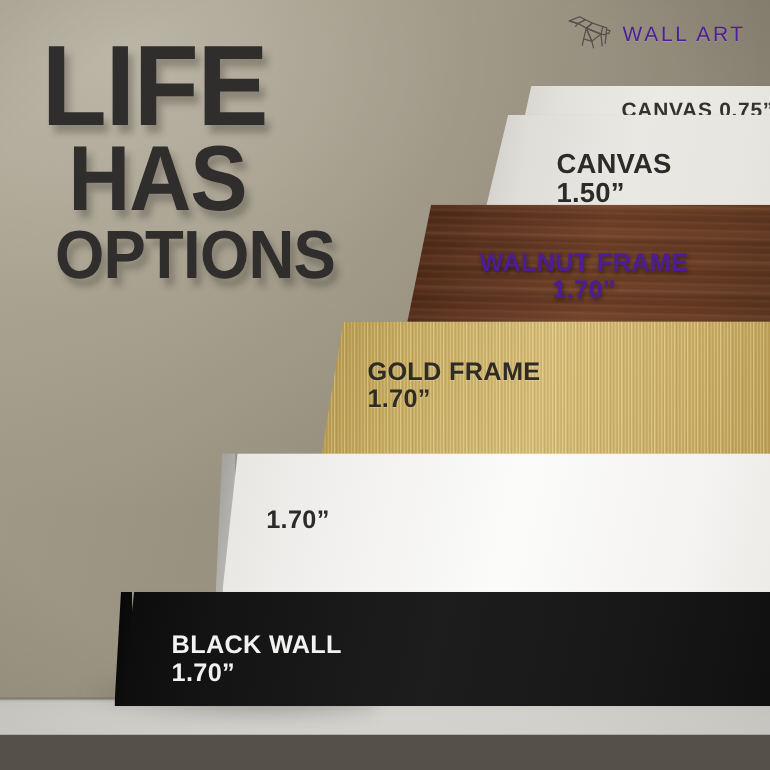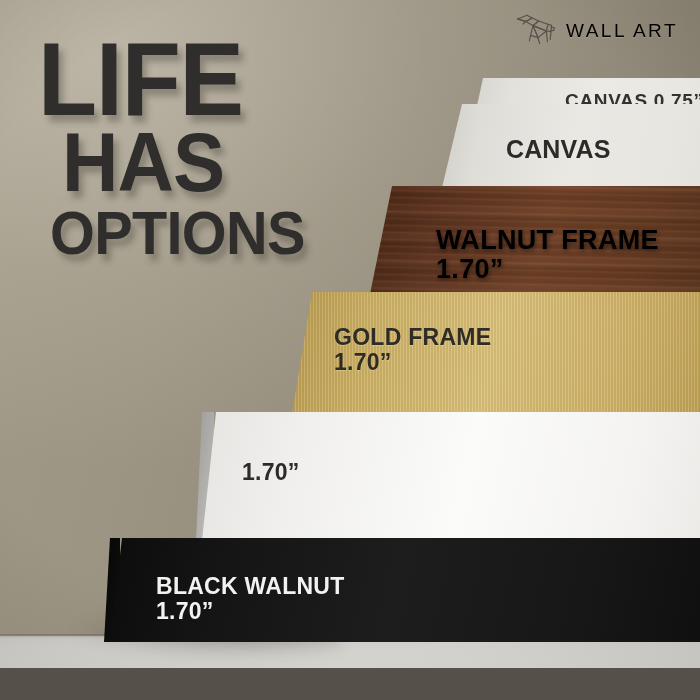--- a/index.html
+++ b/index.html
@@ -88,21 +88,21 @@
     position: absolute;
     right: 22px;
     top: 12px;
     display: flex;
     align-items: center;
     gap: 9px;
     z-index: 30;
   }
   .logo-mark { display: block; }
   .logo-text {
-    color: #000000;
+    color: #4c1d95;
     font-size: 19px;
     letter-spacing: 0.13em;
     font-weight: normal;
     white-space: nowrap;
     text-shadow: 0 1px 1px rgba(255,255,255,0.18);
   }
 
   
   .layer {
     position: absolute;
@@ -179,24 +179,25 @@
         rgba(255,225,190,0.00) 7px),
       repeating-linear-gradient(0.6deg,
         rgba(0,0,0,0.00) 0px,
         rgba(0,0,0,0.07) 11px,
         rgba(255,210,170,0.05) 17px,
         rgba(0,0,0,0.00) 25px),
       linear-gradient(104deg, #4a2614 0%, #5c3320 20%, #6e4027 48%, #653a22 74%, #55301c 100%);
   }
   #layer-walnut .layer-label {
     left: 68px; top: 40px;
-    font-size: 27px;
+    font-size: 23px;
     letter-spacing: 0.012em;
-    color: #000000;
+    color: #4c1d95;
     text-shadow: 1px 2px 4px rgba(20,10,4,0.55);
+    text-align: center;
   }
 
   
   #layer-gold {
     left: 292px; top: 292px;
     width: 438px; height: 122px;
     clip-path: polygon(20px 0, 438px 0, 438px 122px, 0 122px);
     z-index: 13;
     filter: drop-shadow(-6px 3px 7px rgba(40,32,16,0.38));
   }
@@ -313,20 +314,21 @@
     <div class="layer-face"></div>
     <div class="layer-label">
       <span>CANVAS  0.75”</span>
     </div>
   </div>
 
   <div class="layer" id="layer-canvas-150">
     <div class="layer-face"></div>
     <div class="layer-label">
       <span>CANVAS</span>
+      <span class="l2">1.50”</span>
     </div>
   </div>
 
   <div class="layer" id="layer-walnut">
     <div class="layer-face"></div>
     <div class="layer-label">
       <span>WALNUT FRAME</span>
       <span class="l2">1.70”</span>
     </div>
   </div>
@@ -344,19 +346,19 @@
     <div class="layer-face"></div>
     <div class="layer-label">
       <span class="l2">1.70”</span>
     </div>
   </div>
 
   <div class="edge" id="edge-black"></div>
   <div class="layer" id="layer-black">
     <div class="layer-face"></div>
     <div class="layer-label">
-      <span>BLACK WALNUT</span>
+      <span>BLACK WALL</span>
       <span class="l2">1.70”</span>
     </div>
   </div>
 
   <div class="wall-vignette"></div>
 </div>
 
 </body></html>

